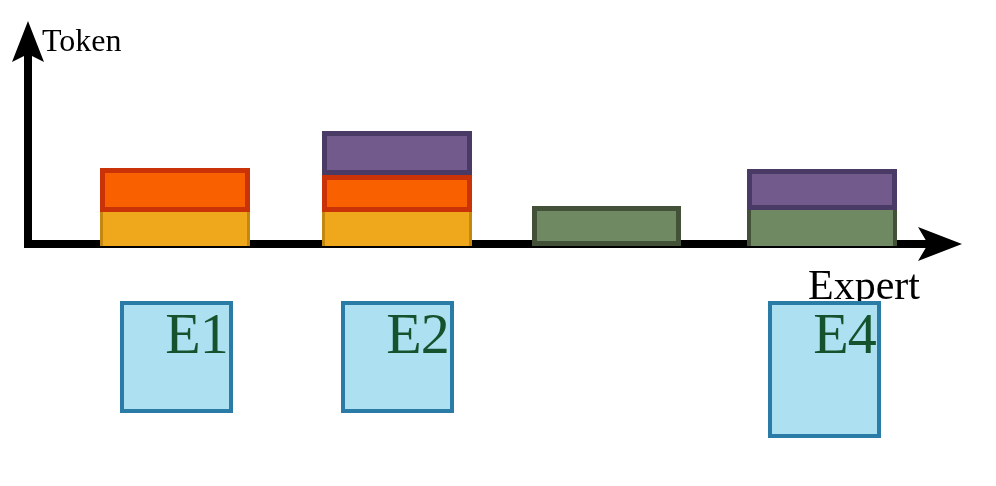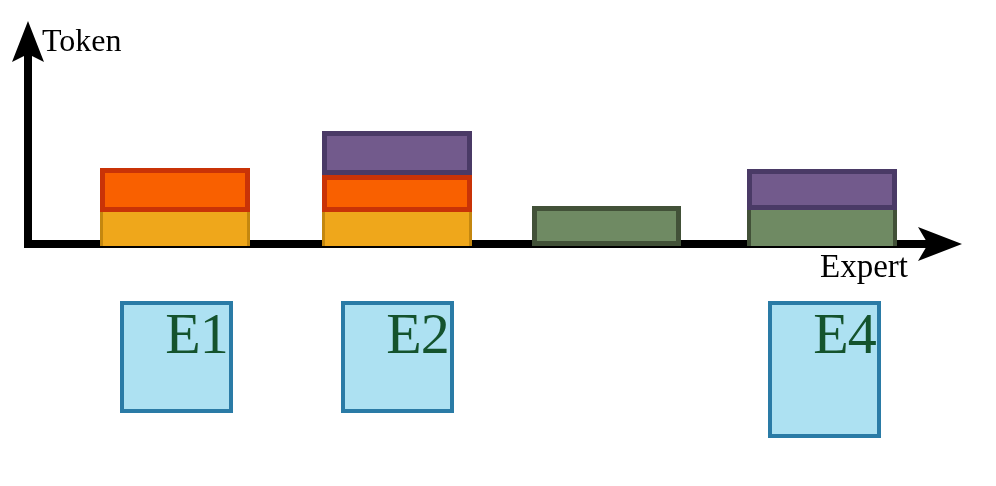--- a/index.html
+++ b/index.html
@@ -34,23 +34,22 @@
     white-space: nowrap;
     line-height: 1;
   }
   #token-label {
     left: 42px;
     top: 24px;
     font-size: 32px;
   }
   #expert-label {
     left: 808px;
-    top: 250px;
-    font-size: 33px;
-    margin-left: 12px;
+    top: 264px;
+    font-size: 42px;
   }
   
   .bar-group {
     position: absolute;
     display: flex;
     flex-direction: column;
     justify-content: flex-end;
   }
   .bar-seg {
     box-sizing: border-box;

